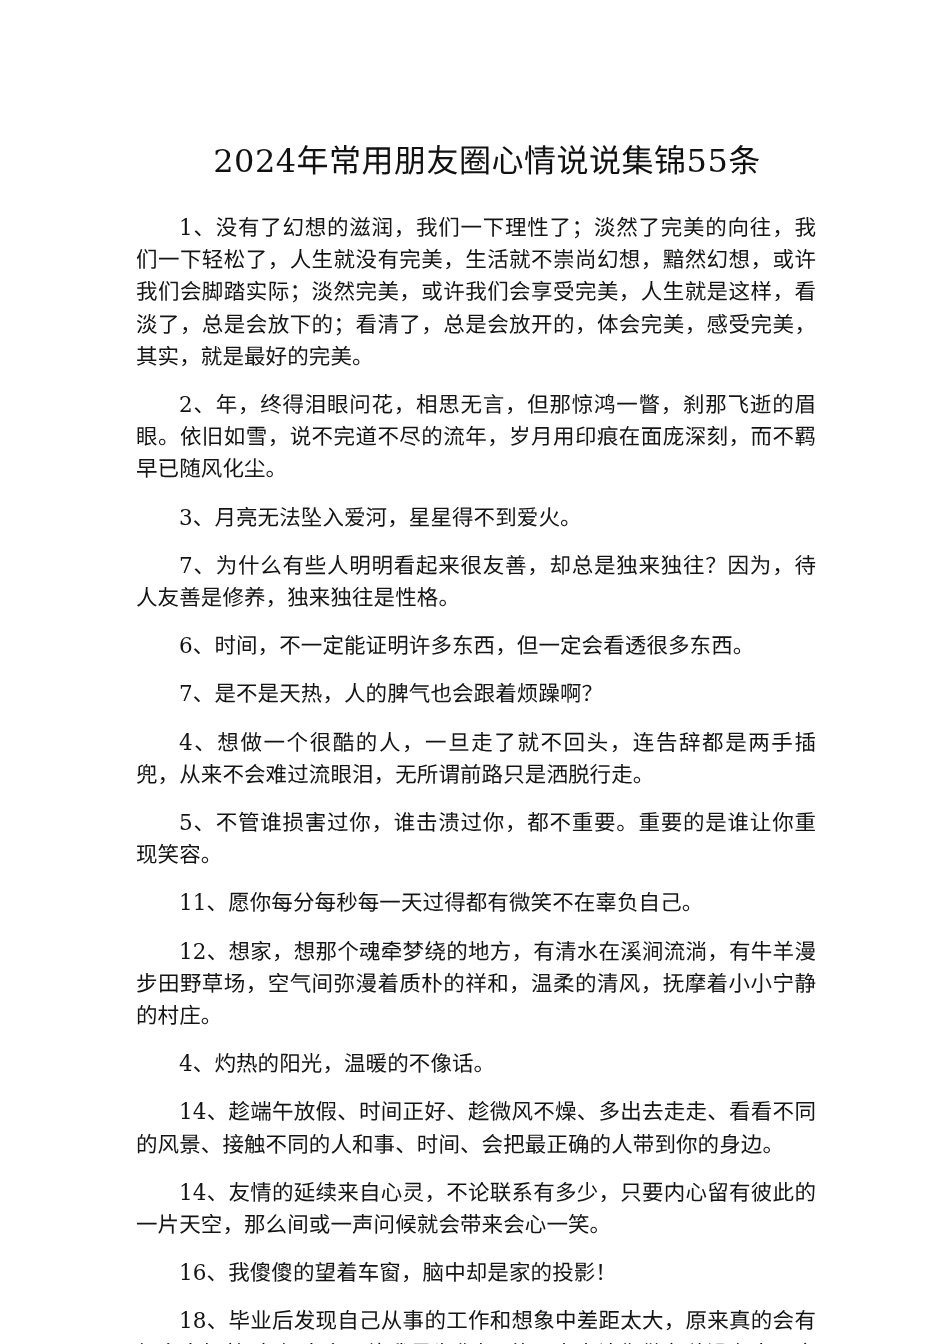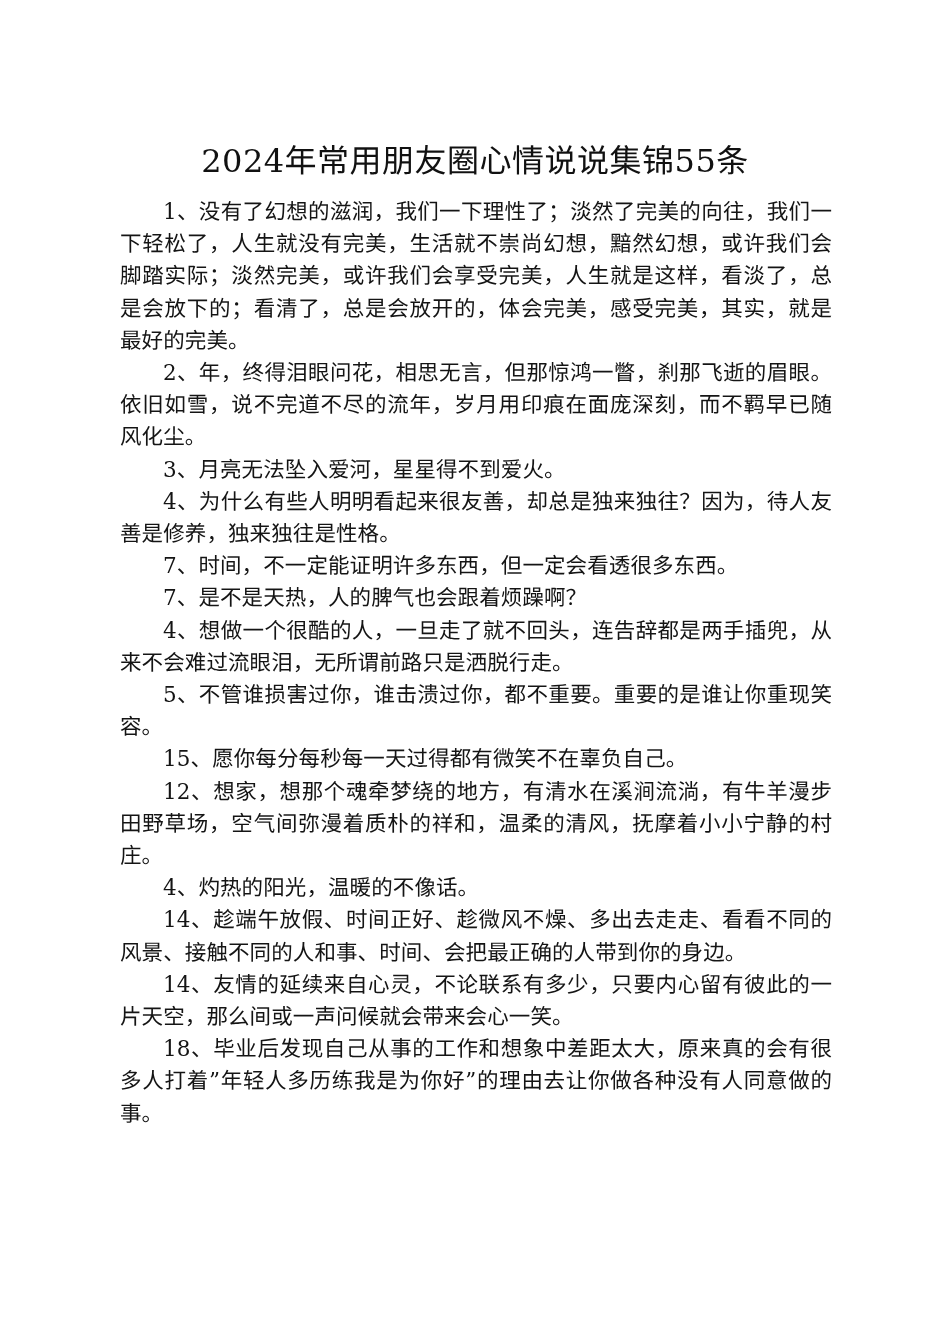--- a/index.html
+++ b/index.html
@@ -16,40 +16,40 @@
     position: relative;
     width: 950px;
     height: 1344px;
     margin: 0 auto;
     background: #ffffff;
     overflow: hidden;
     box-sizing: border-box;
   }
   .doc-title {
     position: absolute;
-    left: 120px;
+    left: 132px;
     top: 118px;
     width: 710px;
     text-align: center;
     font-family: "DejaVu Serif", "Liberation Serif", serif;
     font-size: 32px;
     line-height: 44px;
     font-weight: 400;
     letter-spacing: 0.5px;
     color: #111111;
     white-space: nowrap;
   }
   .body-block {
     position: absolute;
     left: 120px;
     top: 196px;
     width: 712px;
   }
   .para {
-    margin: 0;
+    margin: 16px;
     padding: 0;
     font-family: "DejaVu Serif", "Liberation Serif", serif;
     font-size: 21.5px;
     line-height: 32.2px;
     text-align: justify;
     text-justify: inter-character;
     text-indent: 43px;
     color: #141414;
     letter-spacing: 0.1px;
     word-break: break-all;
@@ -60,27 +60,28 @@
 <body>
 
 <div class="page">
 
   <h1 class="doc-title">2024年常用朋友圈心情说说集锦55条</h1>
 
   <div class="body-block">
     <p class="para">1、没有了幻想的滋润，我们一下理性了；淡然了完美的向往，我们一下轻松了，人生就没有完美，生活就不崇尚幻想，黯然幻想，或许我们会脚踏实际；淡然完美，或许我们会享受完美，人生就是这样，看淡了，总是会放下的；看清了，总是会放开的，体会完美，感受完美，其实，就是最好的完美。</p>
     <p class="para">2、年，终得泪眼问花，相思无言，但那惊鸿一瞥，刹那飞逝的眉眼。依旧如雪，说不完道不尽的流年，岁月用印痕在面庞深刻，而不羁早已随风化尘。</p>
     <p class="para">3、月亮无法坠入爱河，星星得不到爱火。</p>
-    <p class="para">4、为什么有些人明明看起来很友善，却总是独来独往？因为，待人友善是修养，独来独往是性格。</p>
-    <p class="para">7、时间，不一定能证明许多东西，但一定会看透很多东西。</p>
+    <p class="para">7、为什么有些人明明看起来很友善，却总是独来独往？因为，待人友善是修养，独来独往是性格。</p>
+    <p class="para">6、时间，不一定能证明许多东西，但一定会看透很多东西。</p>
     <p class="para">7、是不是天热，人的脾气也会跟着烦躁啊？</p>
     <p class="para">4、想做一个很酷的人，一旦走了就不回头，连告辞都是两手插兜，从来不会难过流眼泪，无所谓前路只是洒脱行走。</p>
     <p class="para">5、不管谁损害过你，谁击溃过你，都不重要。重要的是谁让你重现笑容。</p>
-    <p class="para">15、愿你每分每秒每一天过得都有微笑不在辜负自己。</p>
+    <p class="para">11、愿你每分每秒每一天过得都有微笑不在辜负自己。</p>
     <p class="para">12、想家，想那个魂牵梦绕的地方，有清水在溪涧流淌，有牛羊漫步田野草场，空气间弥漫着质朴的祥和，温柔的清风，抚摩着小小宁静的村庄。</p>
     <p class="para">4、灼热的阳光，温暖的不像话。</p>
     <p class="para">14、趁端午放假、时间正好、趁微风不燥、多出去走走、看看不同的风景、接触不同的人和事、时间、会把最正确的人带到你的身边。</p>
     <p class="para">14、友情的延续来自心灵，不论联系有多少，只要内心留有彼此的一片天空，那么间或一声问候就会带来会心一笑。</p>
+    <p class="para">16、我傻傻的望着车窗，脑中却是家的投影！</p>
     <p class="para">18、毕业后发现自己从事的工作和想象中差距太大，原来真的会有很多人打着”年轻人多历练我是为你好”的理由去让你做各种没有人同意做的事。</p>
 
   </div>
 
 </div>
 
 </body></html>

